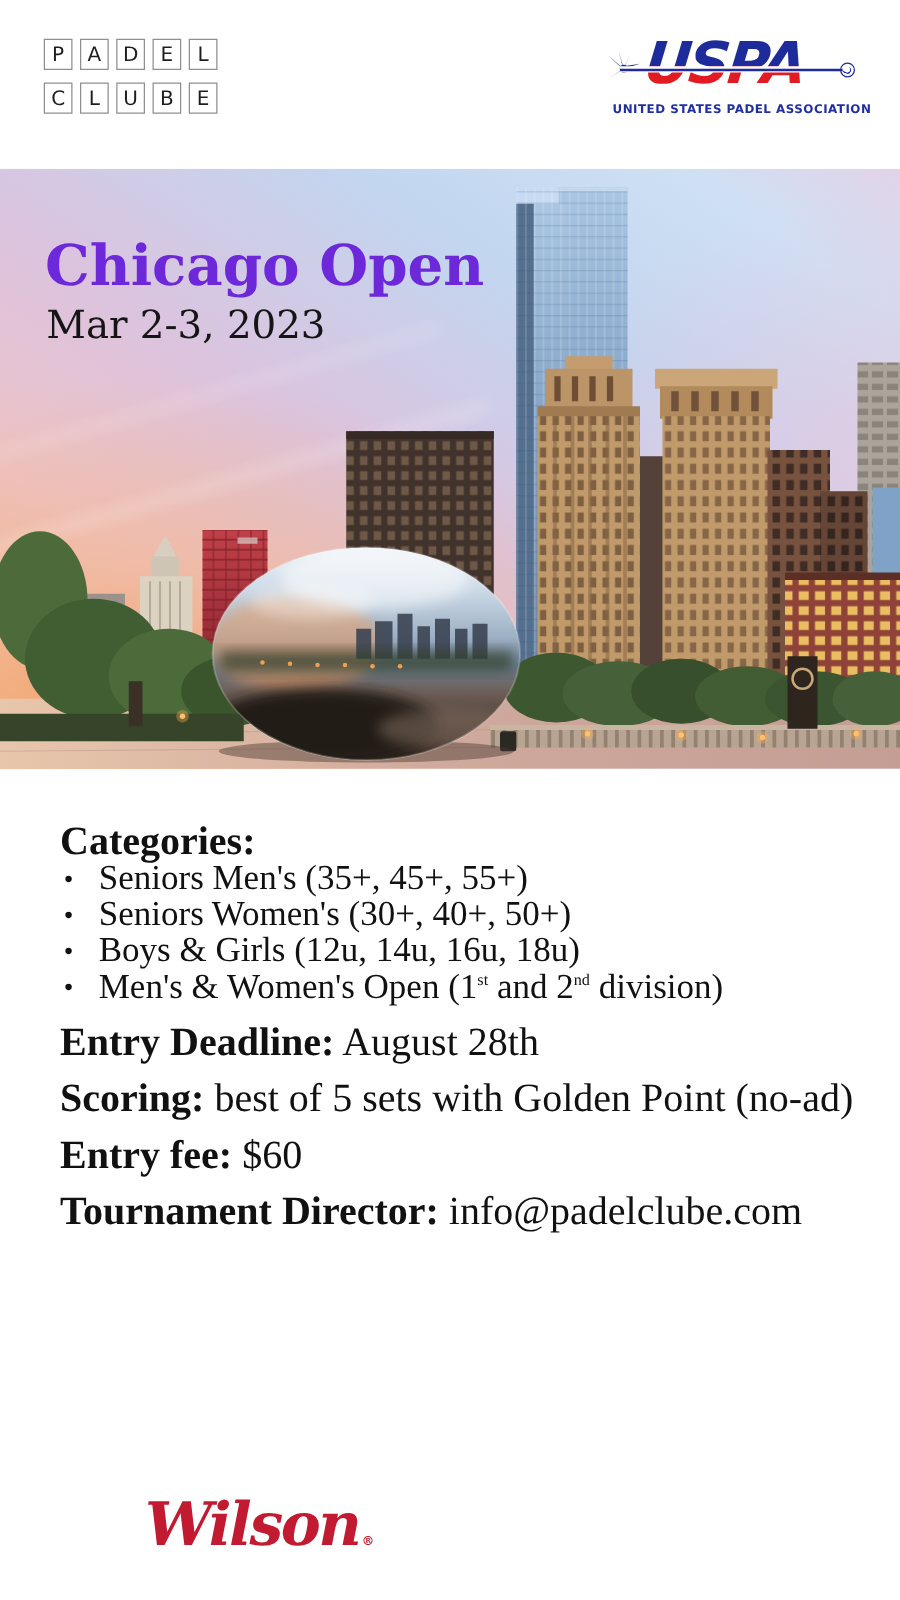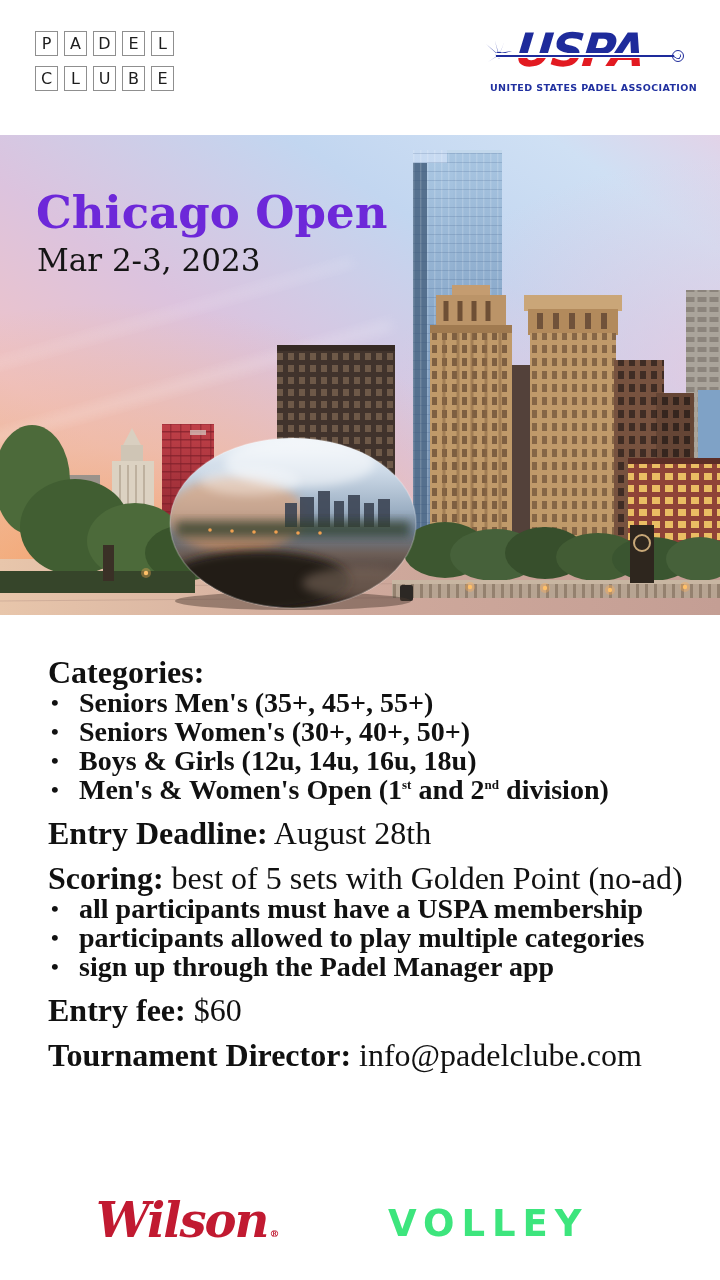--- a/index.html
+++ b/index.html
@@ -36,27 +36,27 @@
   .hero-title{position:absolute;left:36px;top:53px;
               font:700 45px/50px "DejaVu Serif",serif;color:#6d28d9;letter-spacing:0;}
   .hero-date{position:absolute;left:37px;top:107px;
              font:400 31px/36px "DejaVu Serif",serif;color:#151515;}
 
   
   .details{position:absolute;left:48px;top:656px;width:635px;}
   .line{margin:13px 0 0 0;font-size:32px;line-height:32px;}
   .line:first-child{margin-top:0;}
   .b{font-weight:700;}
-  ul.blist{margin:0;padding:0;font-weight:bold;}
+  ul.blist{margin:0;padding:0;}
   ul.blist li{list-style:none;position:relative;padding-left:31px;font-size:28px;line-height:29px;}
   ul.blist li::before{content:"•";position:absolute;left:3px;top:0;font-size:22px;}
   sup{font-size:13px;line-height:0;vertical-align:super;margin-top:12px;}
 
   
-  .wilson{position:absolute;left:96px;top:1192px;color:#c11a31;
+  .wilson{position:absolute;left:116px;top:1192px;color:#c11a31;
           font:italic 700 48px/56px "DejaVu Serif",serif;letter-spacing:-2px;}
   .wilson .reg{font-size:10px;letter-spacing:0;vertical-align:baseline;margin-left:2px;}
   .volley{position:absolute;left:388px;top:1202px;color:#3de57d;
           font:800 37px/44px "DejaVu Sans",sans-serif;letter-spacing:7px;}
 </style>
 </head>
 <body>
 
 <div class="page">
 
@@ -321,26 +321,20 @@
     <ul class="blist">
       <li>Seniors Men's (35+, 45+, 55+)</li>
       <li>Seniors Women's (30+, 40+, 50+)</li>
       <li>Boys &amp; Girls (12u, 14u, 16u, 18u)</li>
       <li><span>Men's &amp; Women's Open (1</span><sup>st</sup><span> and 2</span><sup>nd</sup><span> division)</span></li>
     </ul>
 
     <p class="line"><span class="b">Entry Deadline:</span> <span>August 28th</span></p>
     <p class="line"><span class="b">Scoring:</span> <span>best of 5 sets with Golden Point (no-ad)</span></p>
 
-    <ul class="blist">
-      <li>all participants must have a USPA membership</li>
-      <li>participants allowed to play multiple categories</li>
-      <li>sign up through the Padel Manager app</li>
-    </ul>
 
     <p class="line"><span class="b">Entry fee:</span> <span>$60</span></p>
     <p class="line"><span class="b">Tournament Director:</span> <span>info@padelclube.com</span></p>
   </div>
 
   <div class="wilson"><span>Wilson</span><span class="reg">®</span></div>
-  <div class="volley">VOLLEY</div>
 
 </div>
 
 </body></html>

